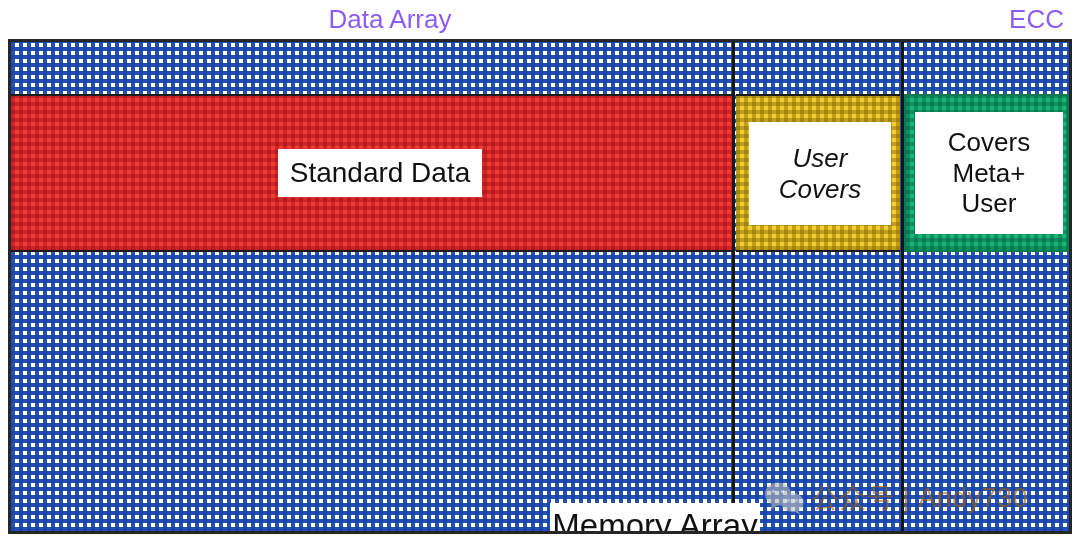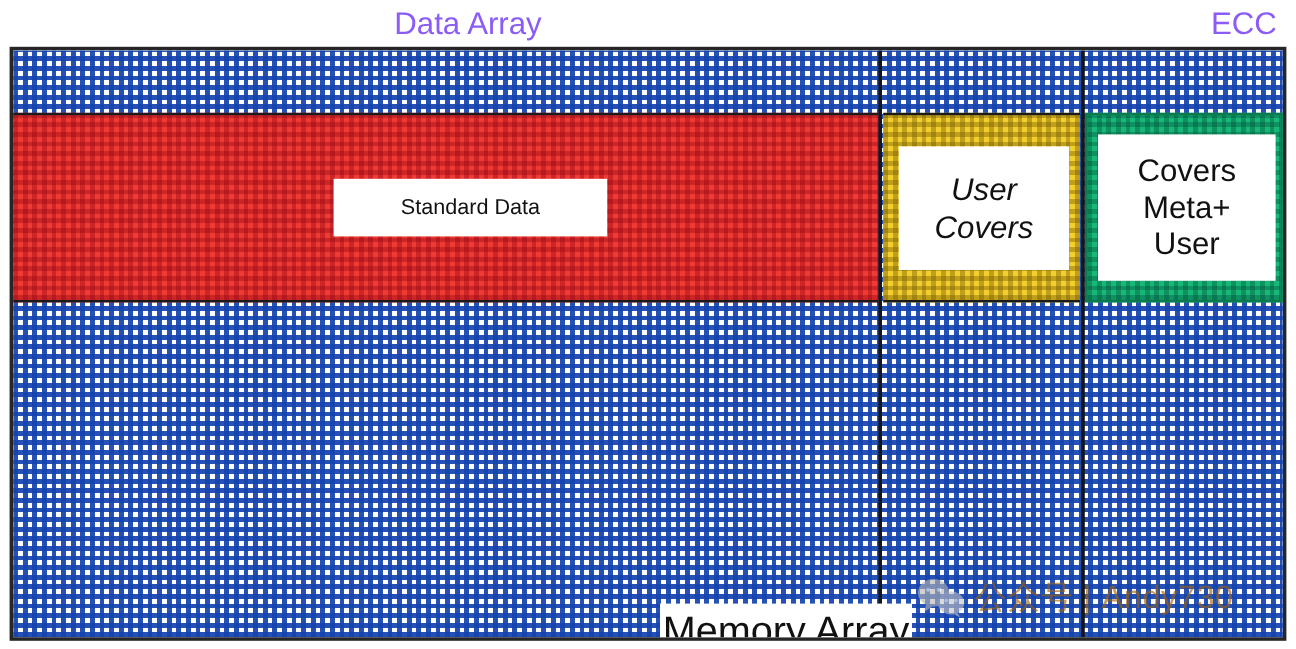--- a/index.html
+++ b/index.html
@@ -154,23 +154,23 @@
     justify-content: center;
     color: #111111;
     text-align: center;
     line-height: 1.18;
     z-index: 6;
   }
 
   #callout-standard-data {
     left: 267px;
     top: 107px;
-    width: 228px;
+    width: 204px;
     height: 48px;
-    font-size: 18px;
+    font-size: 28px;
   }
 
   #callout-user-codes {
     left: 738px;
     top: 80px;
     width: 142px;
     height: 103px;
     font-size: 26px;
     font-style: italic;
   }

